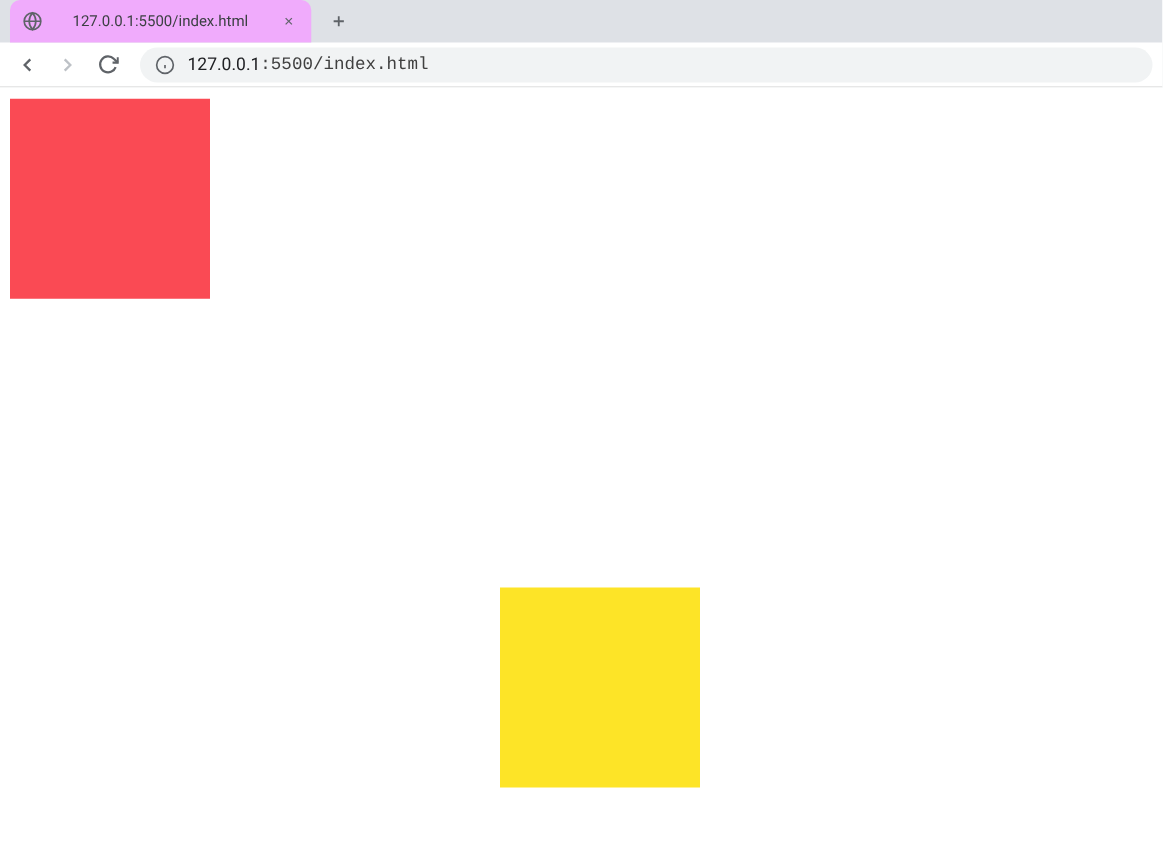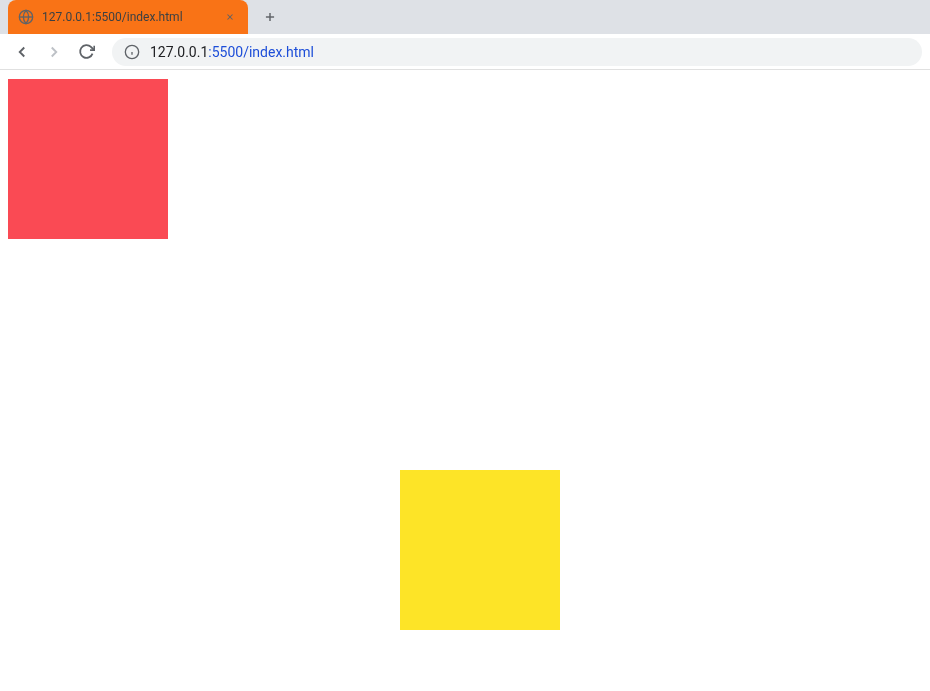--- a/index.html
+++ b/index.html
@@ -20,28 +20,28 @@
       display: flex;
       flex-direction: column;
     }
     .tab-bar {
       height: 34px;
       display: flex;
       align-items: flex-end;
       padding-left: 8px;
     }
     .tab {
-      background: #f97316;
+      background: #f0abfc;
       height: 34px;
       min-width: 240px;
       border-radius: 8px 8px 0 0;
       display: flex;
       align-items: center;
       padding: 4px 10px;
-      gap: 8px;
+      gap: 24px;
       position: relative;
     }
     .tab .favicon {
       width: 16px;
       height: 16px;
       display: flex;
       align-items: center;
       justify-content: center;
       color: #5f6368;
     }
@@ -120,21 +120,22 @@
     .address-text {
       font-size: 14px;
       color: #202124;
       display: flex;
       justify-content: space-between;
     }
     .address-text .host {
       color: #202124;
     }
     .address-text .path {
-      color: #1d4ed8;
+      color: #404040;
+      font-family: Liberation Mono, monospace;
     }
     .page-content {
       position: relative;
       width: 100%;
       height: calc(691px - 70px);
       background: #ffffff;
     }
     .red-box {
       position: absolute;
       left: 8px;

